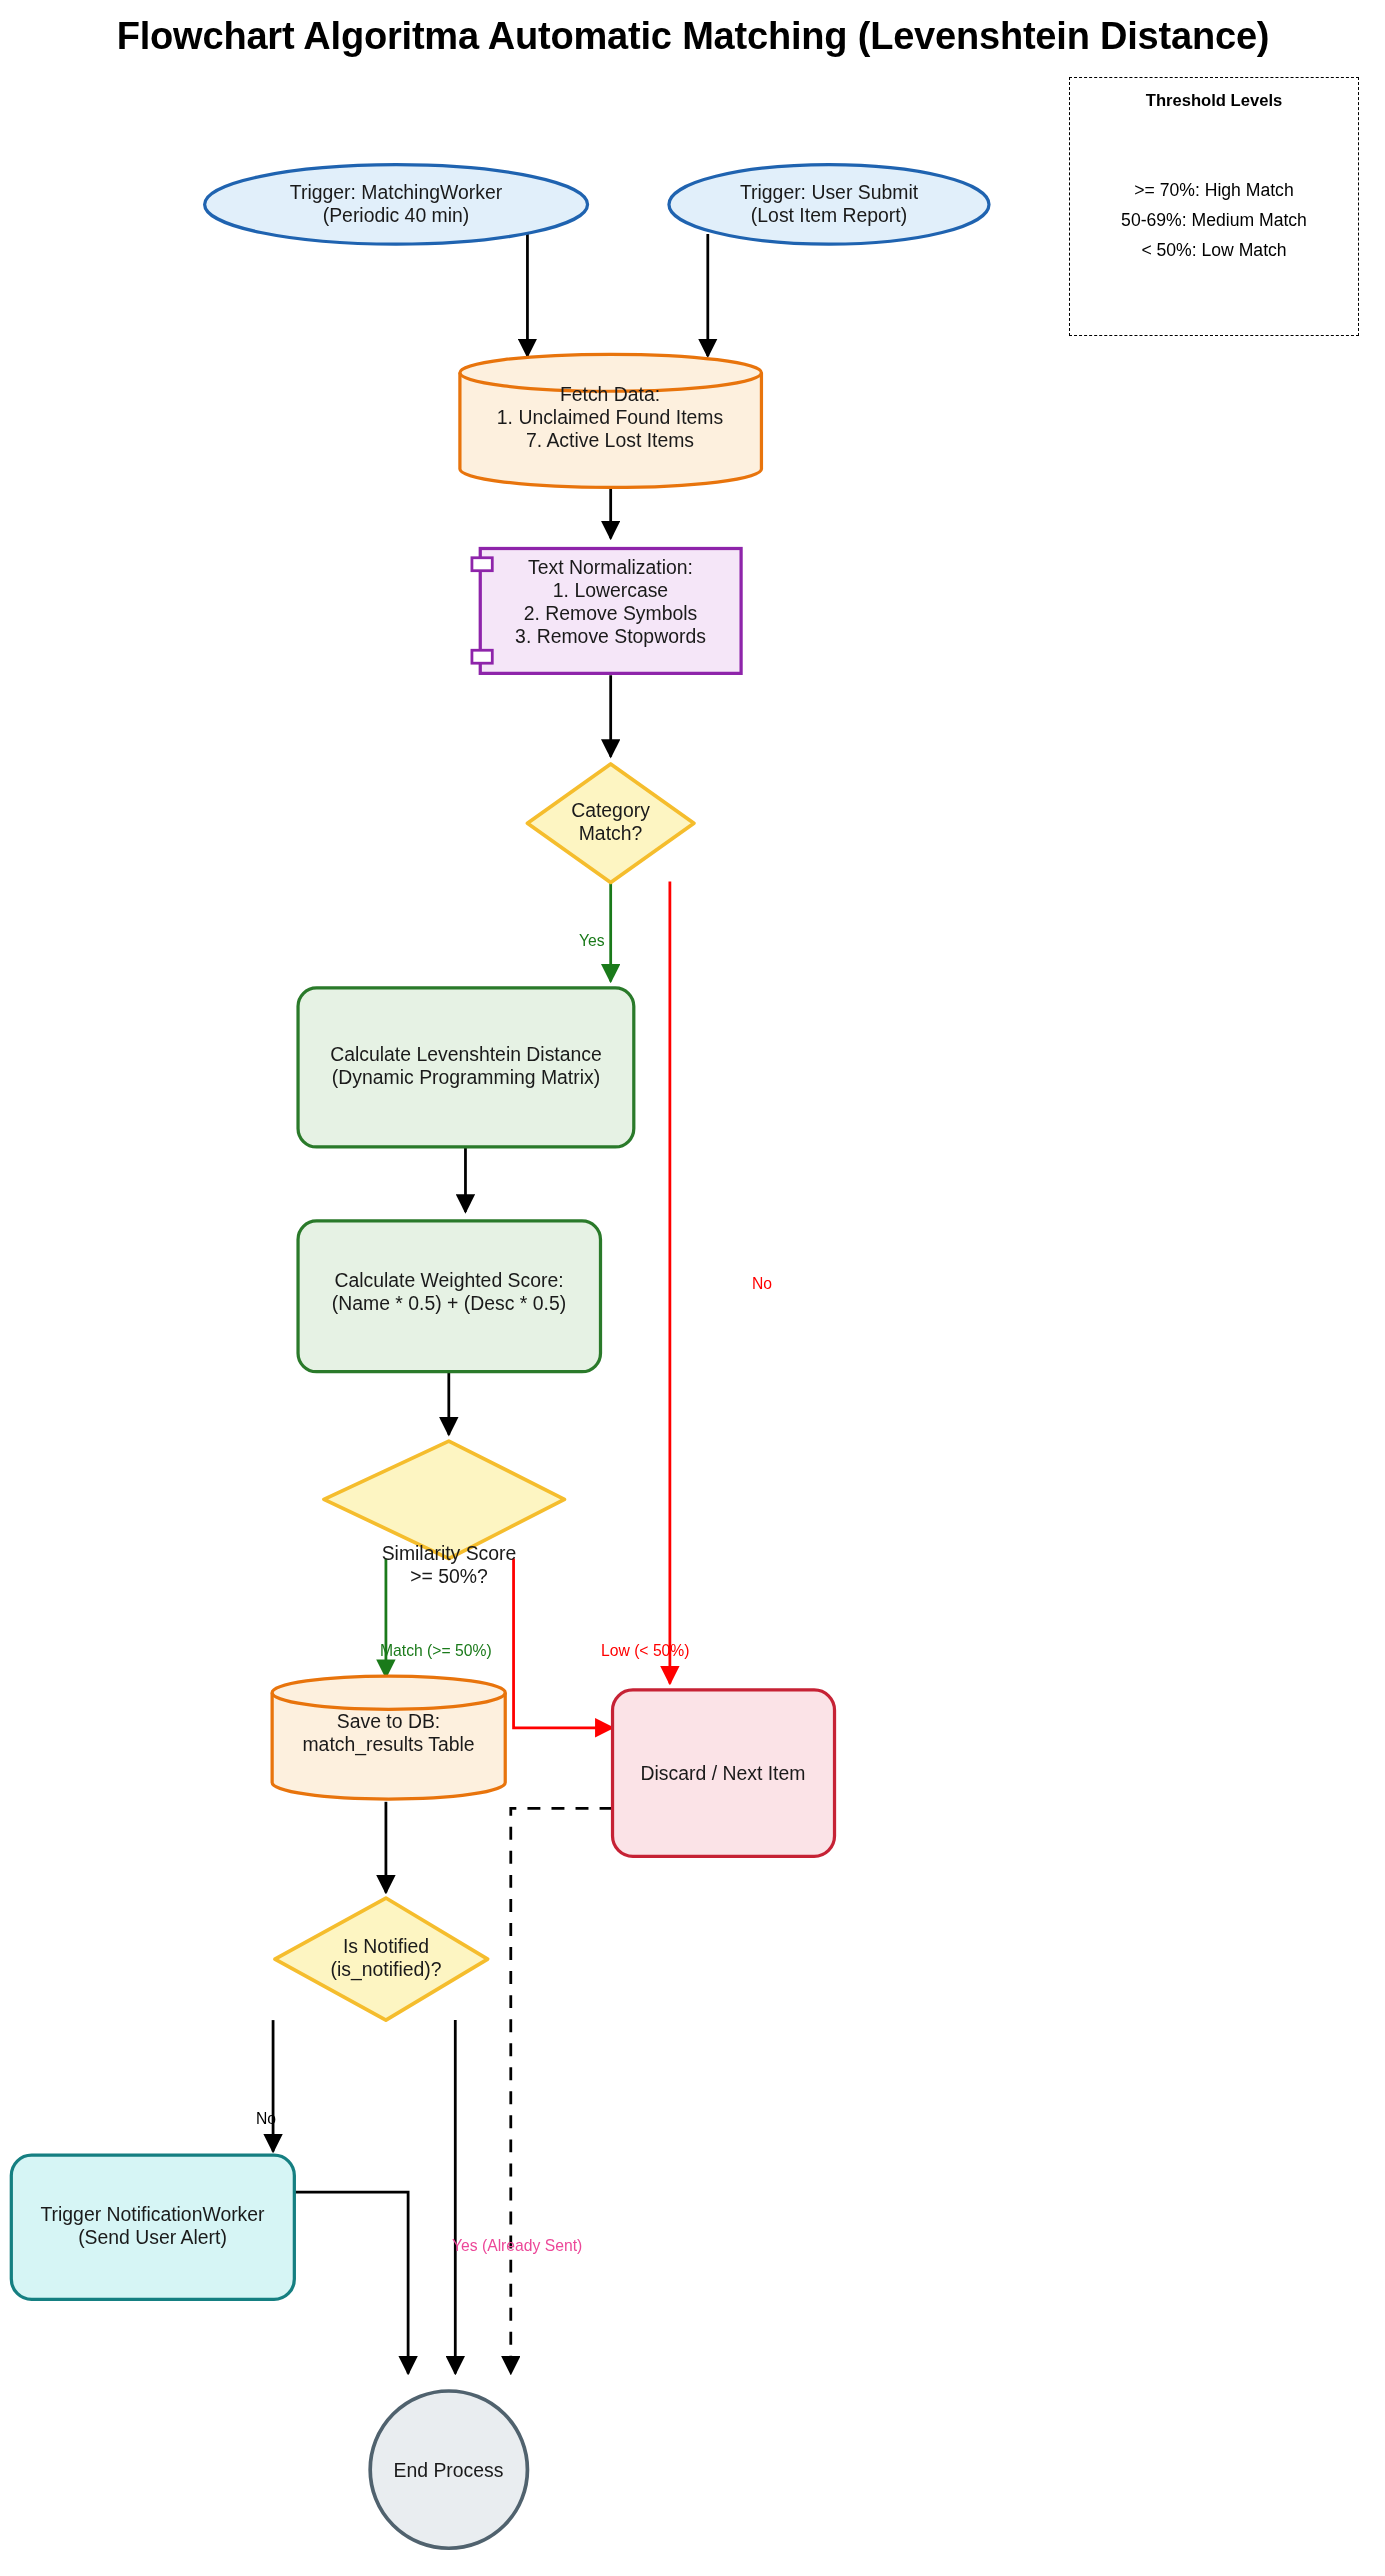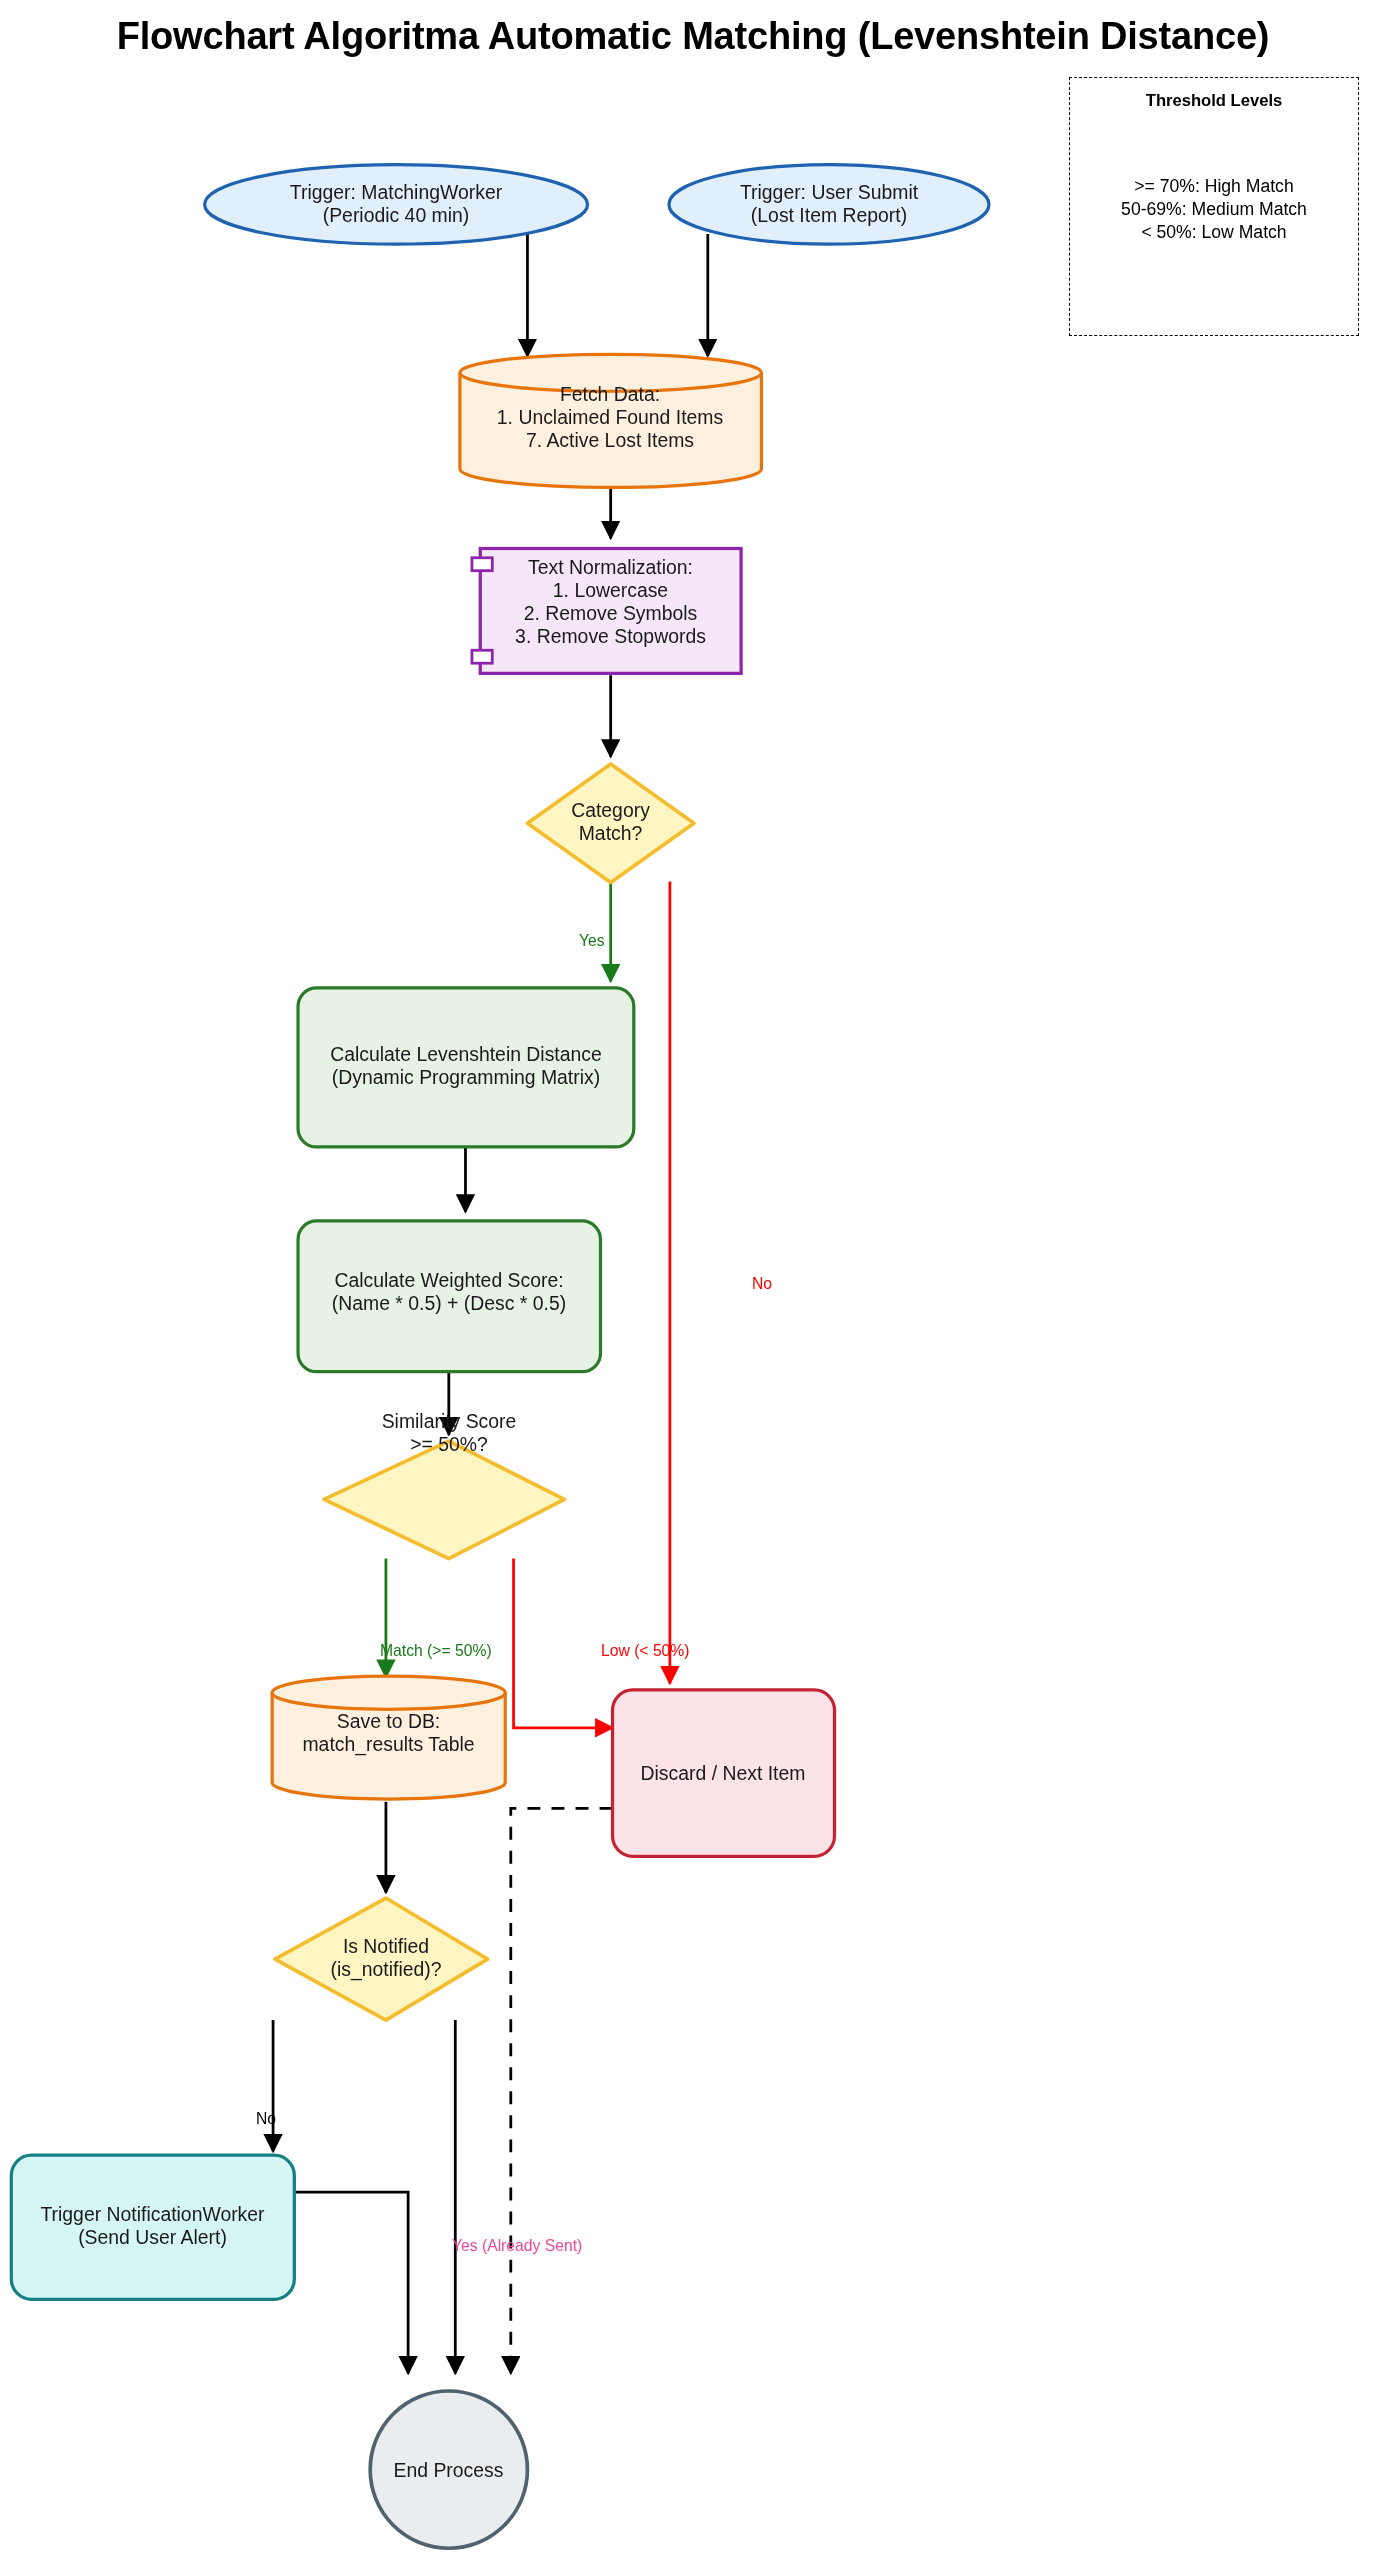--- a/index.html
+++ b/index.html
@@ -38,21 +38,21 @@
   .legend-title{
     position:absolute;
     text-align:center;
     font-size:16.6px;font-weight:bold;
     width:100%;
     font-family:"Liberation Sans", sans-serif;
   }
   .legend-body{
     position:absolute;
     text-align:center;
-    font-size:17.6px;line-height:23px;
+    font-size:17.6px;line-height:30px;
     width:100%;
     white-space:pre;
     font-family:"Liberation Sans", sans-serif;
   }
   .legend-box{
     position:absolute;
     left:1069px;top:77px;width:290px;height:259px;
     border:1.8px dashed #000;
     box-sizing:border-box;
     background:transparent;
@@ -203,21 +203,21 @@
 
 <div class="node-label" style="left:518px;top:799px;width:185px;">Category
 Match?</div>
 
 <div class="node-label" style="left:298px;top:1043px;width:336px;">Calculate Levenshtein Distance
 (Dynamic Programming Matrix)</div>
 
 <div class="node-label" style="left:298px;top:1269px;width:302px;">Calculate Weighted Score:
 (Name * 0.5) + (Desc * 0.5)</div>
 
-<div class="node-label" style="left:338px;top:1410px;width:222px;">Similarity Score
+<div class="node-label" style="left:338px;top:1542px;width:222px;">Similarity Score
 &gt;= 50%?</div>
 
 <div class="node-label" style="left:272px;top:1710px;width:233px;">Save to DB:
 match_results Table</div>
 
 <div class="node-label" style="left:612px;top:1762px;width:222px;">Discard / Next Item</div>
 
 <div class="node-label" style="left:275px;top:1935px;width:222px;">Is Notified
 (is_notified)?</div>
 

